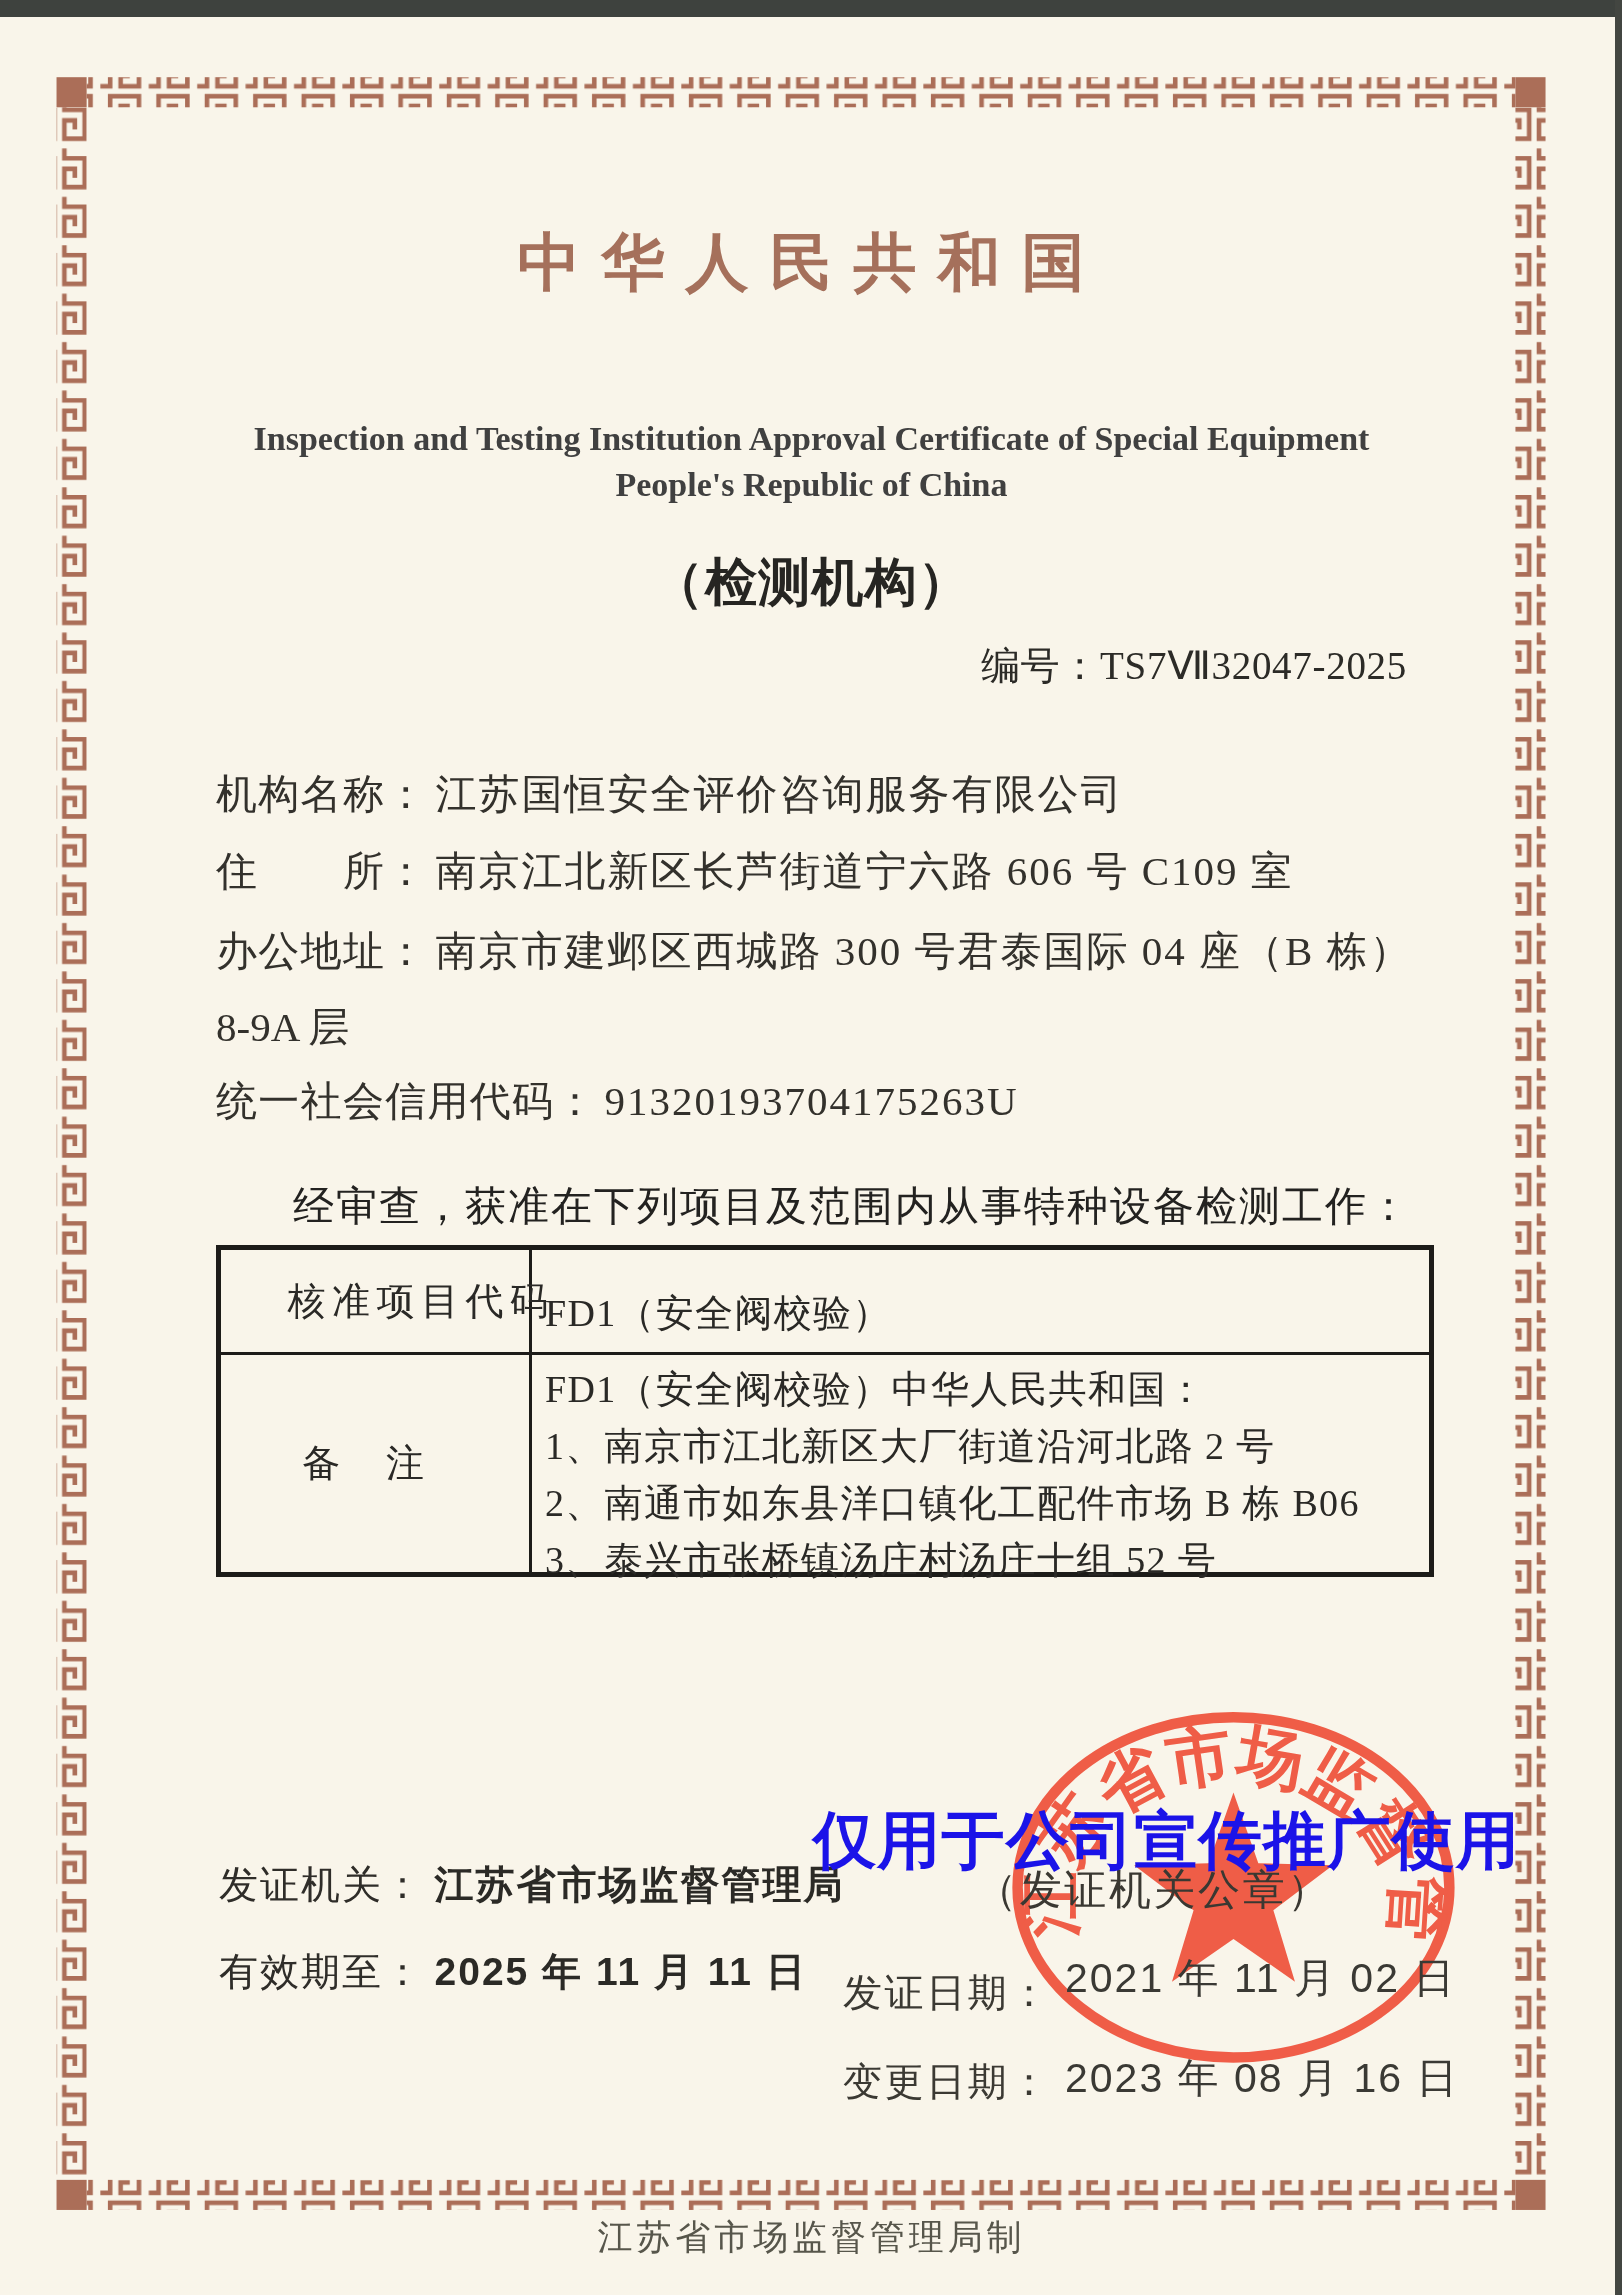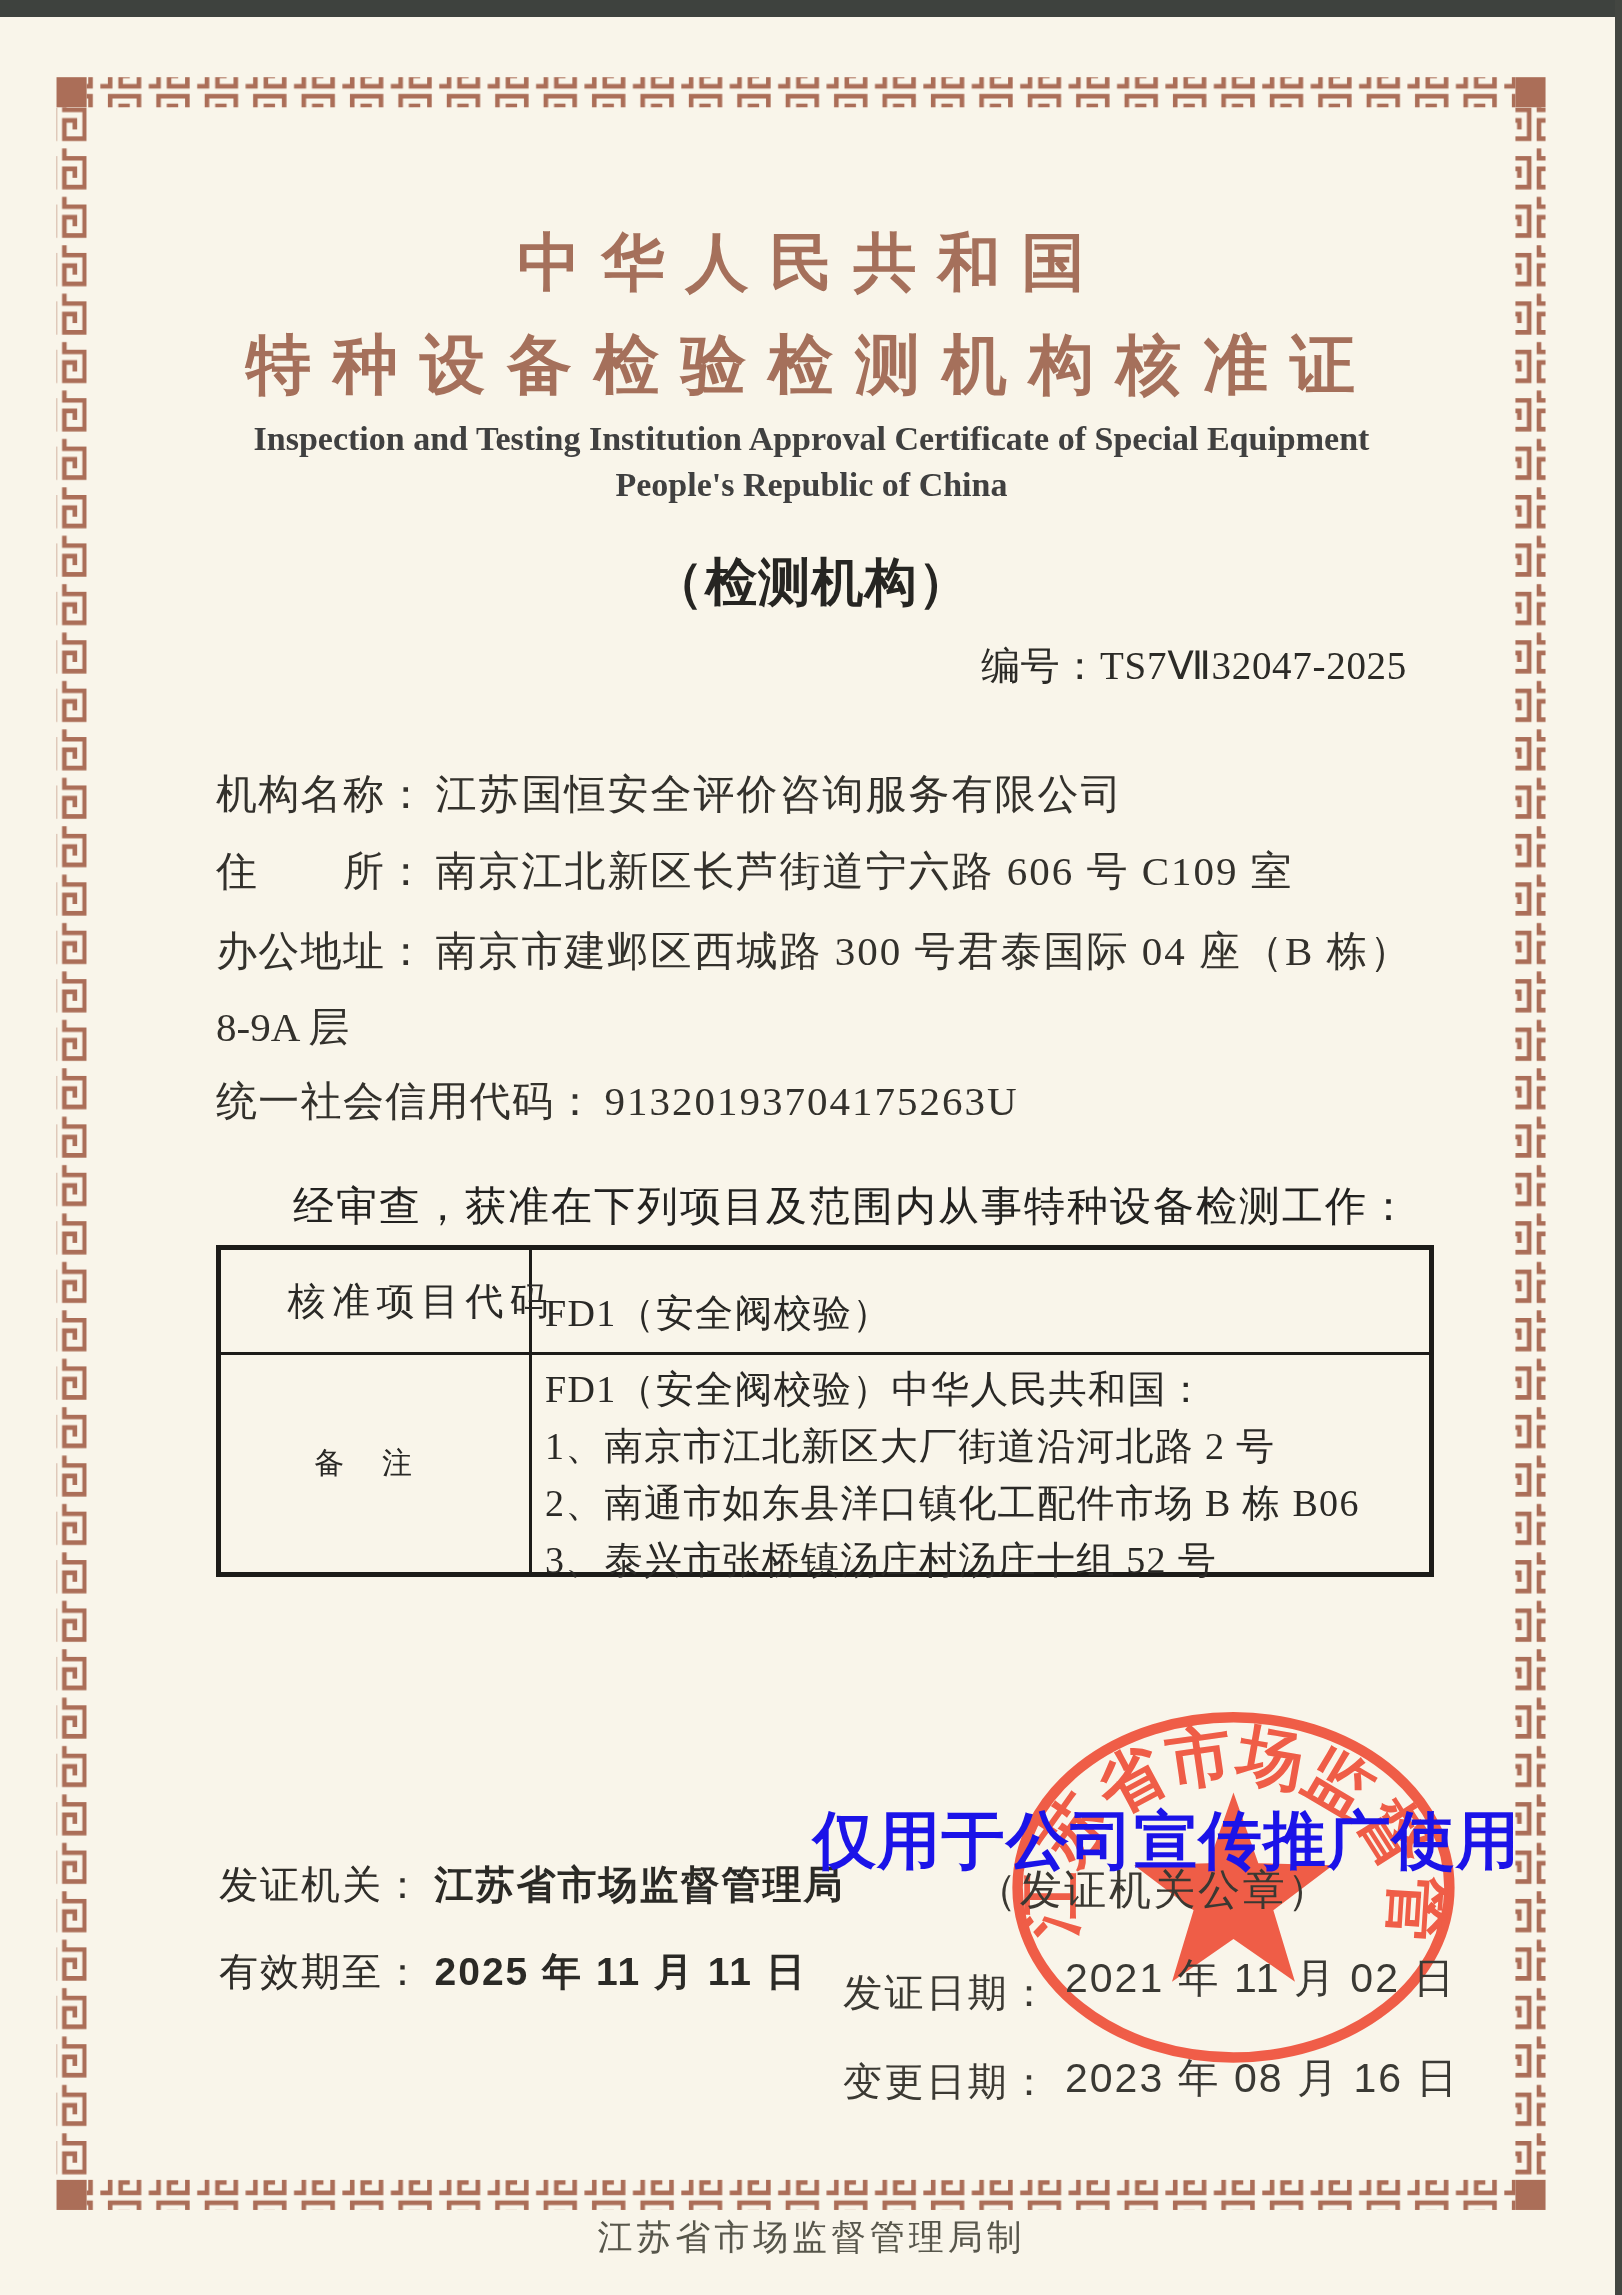--- a/index.html
+++ b/index.html
@@ -36,21 +36,21 @@
     border:5.9px solid #1d1c19;box-sizing:border-box;background:transparent;}
   .tbl .vline{position:absolute;left:308px;top:0;width:2.6px;height:100%;background:#1d1c19;}
   .tbl .hline{position:absolute;left:0;top:102px;width:100%;height:2.6px;background:#1d1c19;}
   .tbl .c1r1{position:absolute;left:0;top:0;width:344px;height:102px;
     display:flex;align-items:center;justify-content:center;
     font-size:38px;color:#2a2926;letter-spacing:6.5px;padding-left:28px;}
   .tbl .c2r1{position:absolute;left:324px;top:12px;width:883px;height:102px;
     display:flex;align-items:center;font-size:38px;color:#2a2926;letter-spacing:1.3px;}
   .tbl .c1r2{position:absolute;left:0;top:105px;width:288px;height:216px;
     display:flex;align-items:center;justify-content:center;
-    font-size:30px;color:#2a2926;letter-spacing:3.9px;}
+    font-size:38px;color:#2a2926;letter-spacing:3.9px;}
   .tbl .c2r2{position:absolute;left:324px;top:111px;width:890px;
     font-size:38px;color:#2a2926;line-height:57px;letter-spacing:1.3px;}
   .issue-row{font-size:39px;color:#2f2d29;white-space:nowrap;}
   .bold-row .lbl{font-weight:normal;letter-spacing:2px;}
   .bold-row .val{font-family:"Liberation Sans", sans-serif;font-weight:bold;
     margin-left:10.5px;letter-spacing:2px;color:#2b2a26;}
   .date-lbl{font-size:39px;color:#3b3933;letter-spacing:2.6px;}
   .date-val{font-family:"Liberation Sans", sans-serif;font-size:41px;color:#3a3934;letter-spacing:2px;}
   .watermark{left:813px;top:1798px;font-family:"Liberation Sans", sans-serif;
     font-size:63px;font-weight:bold;color:#1b13e8;letter-spacing:1.3px;z-index:6;white-space:nowrap;}
@@ -83,21 +83,20 @@
     <rect x="132" y="3332" width="2184" height="46" fill="url(#mh)"></rect>
     <rect x="86" y="164" width="46" height="3168" fill="url(#mv)"></rect>
     <rect x="2316" y="164" width="46" height="3168" fill="url(#mv)"></rect>
     <rect x="86" y="118" width="46" height="46" fill="#ab6e58"></rect>
     <rect x="2316" y="118" width="46" height="46" fill="#ab6e58"></rect>
     <rect x="86" y="3332" width="46" height="46" fill="#ab6e58"></rect>
     <rect x="2316" y="3332" width="46" height="46" fill="#ab6e58"></rect>
   </svg>
 
   <div class="abs title-cn t1">中华人民共和国</div>
-  <div class="abs title-cn t2">特种设备检验检测机构核准证</div>
   <div class="abs title-en e1">Inspection and Testing Institution Approval Certificate of Special Equipment</div>
   <div class="abs title-en e2">People's Republic of China</div>
   <div class="abs org-type">（检测机构）</div>
 
   <div class="abs cert-no"><span>编号：</span><span>TS7Ⅶ32047-2025</span></div>
 
   <div class="abs info-line" style="top:767px"><span class="lbl">机构名称：</span><span class="val">江苏国恒安全评价咨询服务有限公司</span></div>
 
   <div class="abs info-line" style="top:844px"><span class="lbl">住　　所：</span><span class="val">南京江北新区长芦街道宁六路 606 号 C109 室</span></div>
 

